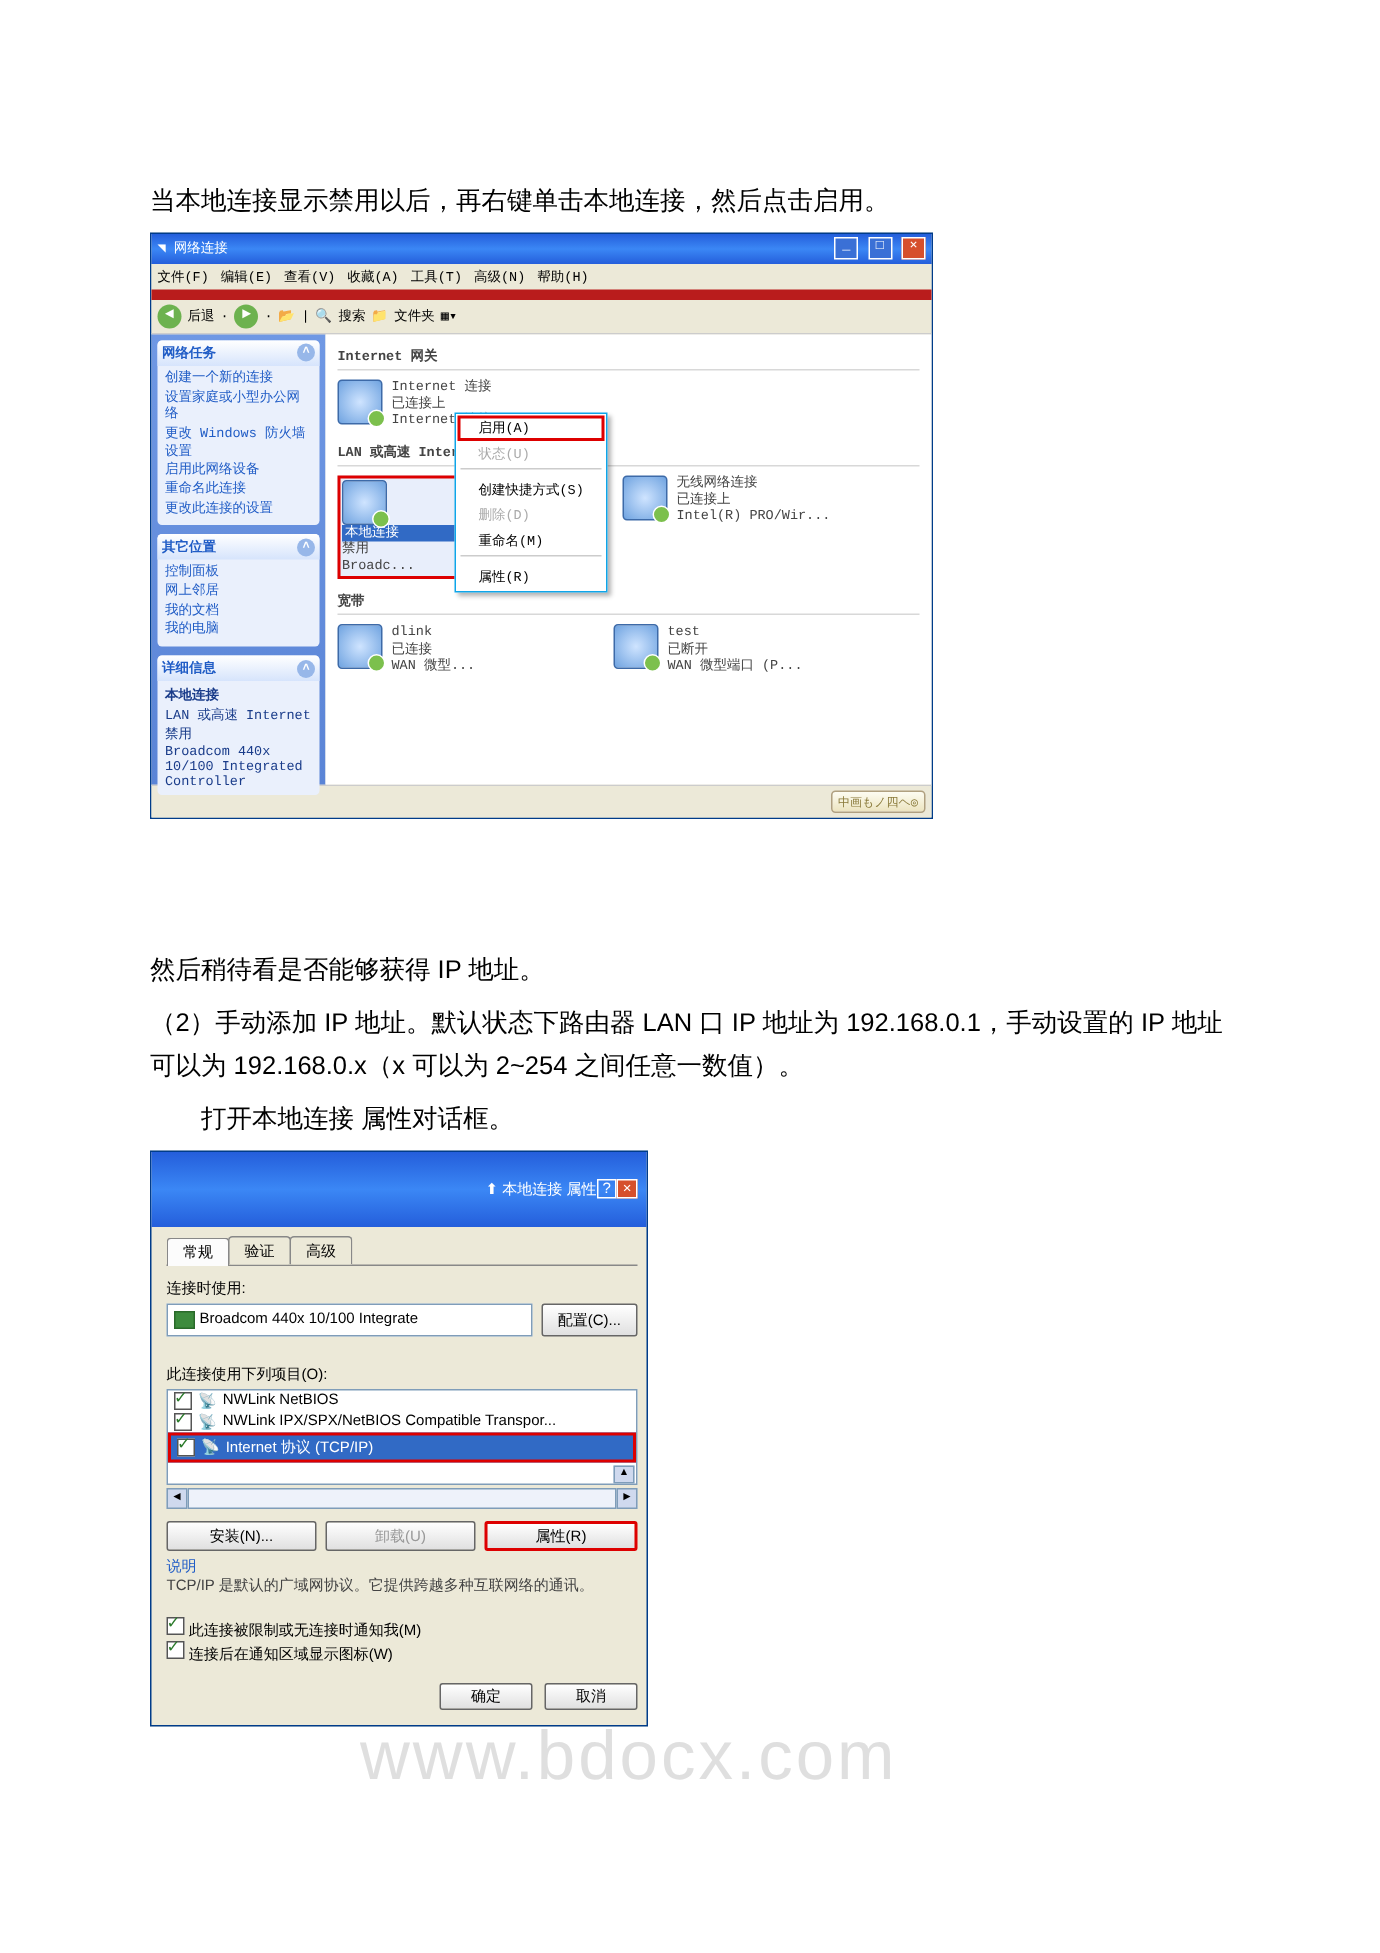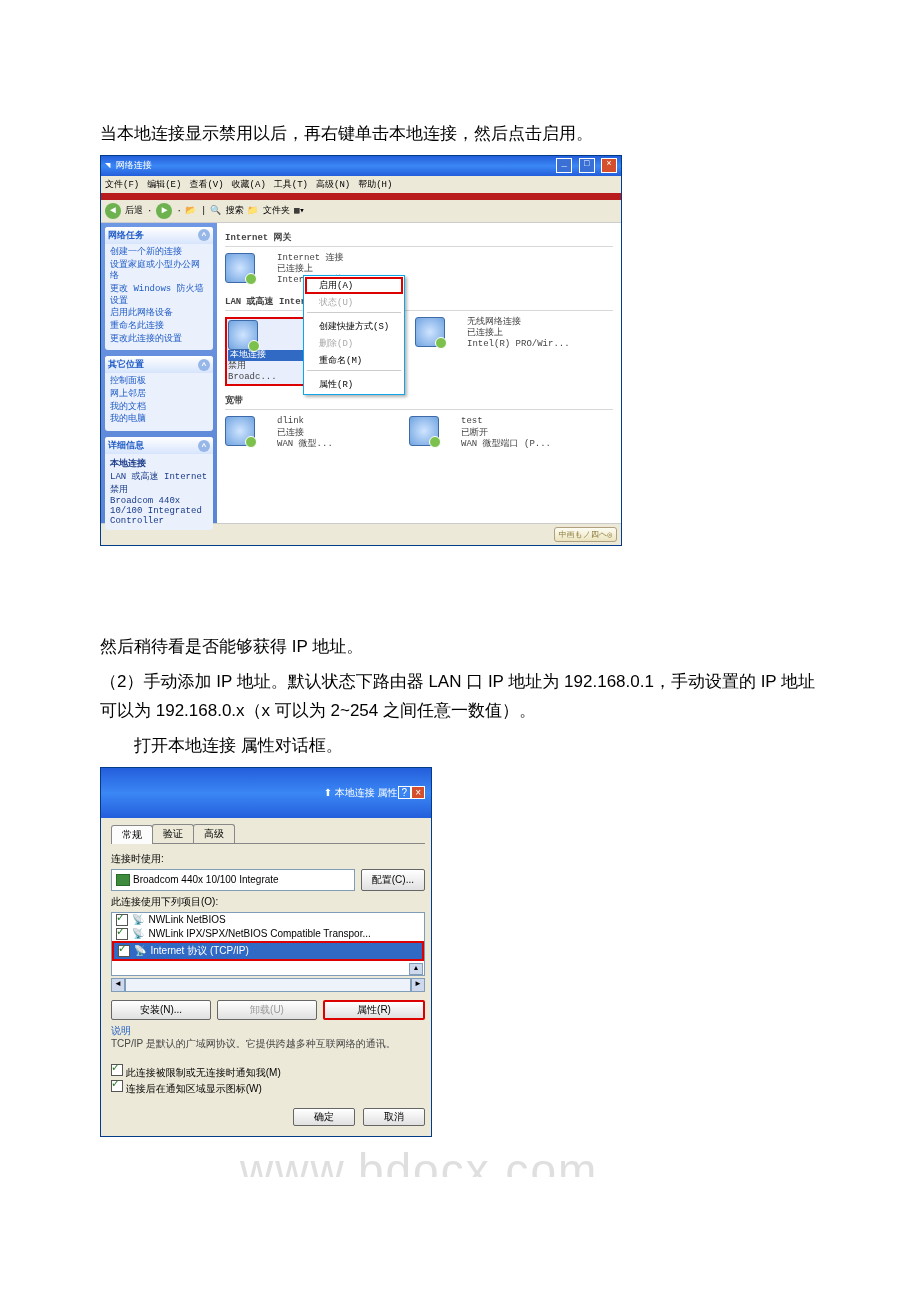--- a/index.html
+++ b/index.html
@@ -16,21 +16,21 @@
 .tool-ico{width:16px;height:16px;border-radius:50%;background:#6db24f;display:inline-block;color:#fff;text-align:center;line-height:16px;font-size:10px}
 .xp-body{display:flex;height:300px}
 .xp-side{width:108px;background:linear-gradient(#6f98e4,#5a84d6);padding:4px;color:#1a3c8a}
 .xp-panel{background:#eaf0fc;border-radius:3px;padding:4px 5px;margin-bottom:6px}
 .xp-panel-hd{background:linear-gradient(#fff,#d6e4fc);color:#215dc6;font-weight:bold;padding:2px 3px;border-radius:3px 3px 0 0;display:flex;justify-content:space-between;align-items:center;margin:-4px -5px 3px -5px}
 .xp-panel-hd .chev{width:12px;height:12px;border-radius:50%;background:#97b7e9;color:#fff;text-align:center;line-height:12px;font-size:8px}
 .xp-panel a{color:#215dc6;display:block;margin:1px 0;line-height:1.3}
 .xp-main{flex:1;background:#fff;padding:6px 8px}
 .grp-lbl{color:#444;border-bottom:1px solid #d8d8d8;padding-bottom:2px;margin:2px 0 6px 0;font-weight:bold}
 .conns{display:flex;gap:14px;flex-wrap:wrap;margin-bottom:8px}
-.conn{display:flex;gap:22px;align-items:flex-start;width:170px}
+.conn{display:flex;gap:6px;align-items:flex-start;width:170px}
 .conn-ico{width:28px;height:28px;background:radial-gradient(#cfe4ff,#6fa3e0);border:1px solid #3d6aa8;border-radius:3px;position:relative}
 .conn-ico::after{content:"";position:absolute;right:-3px;bottom:-3px;width:10px;height:10px;background:#7cc04d;border-radius:50%;border:1px solid #fff}
 .conn-txt{line-height:1.25;color:#444}
 .red-box{border:2px solid #d00;display:inline-block}
 .ctx-menu{position:absolute;background:#fff;border:1px solid #0ea5e9;padding:1px;box-shadow:2px 2px 3px rgba(0,0,0,.3);z-index:5}
 .ctx-menu div{padding:2px 14px;white-space:nowrap}
 .ctx-red{border:2px solid #d00;padding:0 12px !important}
 .xp-status{background:#ece9d8;padding:3px 4px;display:flex;justify-content:flex-end;border-top:1px solid #ccc}
 .tray{border:1px solid #b0a080;background:linear-gradient(#fdfcf2,#ece4c0);padding:1px 4px;border-radius:3px;font-size:8px;color:#8a7a3a}
 
@@ -214,21 +214,21 @@
       <div class="tab">高级</div>
     </div>
     <div>连接时使用:</div>
     <div style="display:flex;gap:6px;margin-top:3px">
       <div class="fld" style="flex:1">
             <span class="small-ico"></span>
             <span>Broadcom 440x 10/100 Integrate</span>
           </div>
       <button class="btn">配置(C)...</button>
     </div>
-    <div style="margin-top:4px">此连接使用下列项目(O):</div>
+    <div style="margin-top:18px">此连接使用下列项目(O):</div>
     <div class="listbox">
       <div class="row"><span class="chk on"></span>📡<span>NWLink NetBIOS</span></div>
       <div class="row"><span class="chk on"></span>📡<span>NWLink IPX/SPX/NetBIOS Compatible Transpor...</span></div>
       <div class="row sel red-box" style="border-width:2px"><span class="chk on"></span>📡<span>Internet 协议 (TCP/IP)</span></div>
       <div style="text-align:right;padding:0 1px"><span style="display:inline-block;width:12px;height:10px;background:#cfd9ee;border:1px solid #7f9db9;text-align:center;line-height:8px;font-size:7px">▲</span></div>
     </div>
     <div class="scroll">
       <div class="arr">◄</div>
       <div class="bar"></div>
       <div class="arr">►</div>

